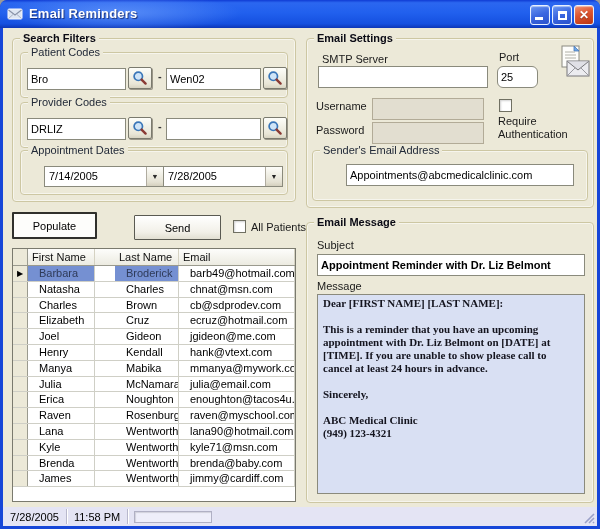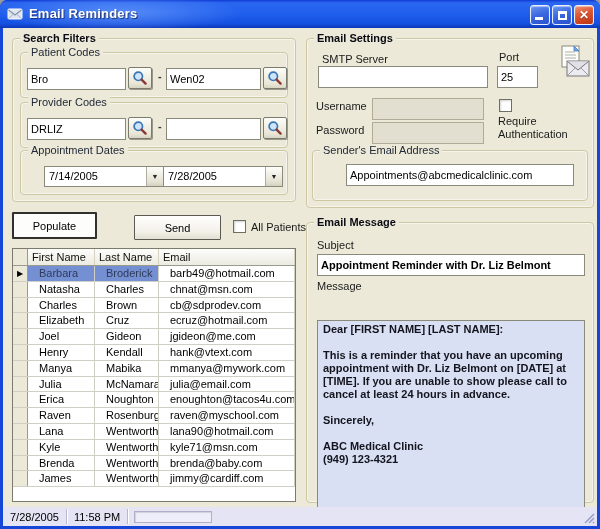--- a/index.html
+++ b/index.html
@@ -75,30 +75,30 @@
        box-shadow:inset 1px 1px 2px rgba(0,0,0,.18);}
   
   .grid{position:absolute;left:9px;top:220px;width:284px;height:254px;
         border:1px solid #7a7a6e;background:#fff;overflow:hidden;}
   .ghead{display:flex;height:17px;border-bottom:1px solid #9a9a8e;
          background:linear-gradient(180deg,#fdfdfb,#ecebe1);}
   .ghcell{padding:2px 4px;border-right:1px solid #d5d2c2;font-size:11px;color:#111;overflow:hidden;white-space:nowrap;}
   .gind{width:15px;flex:0 0 15px;background:#ece9d8;border-right:1px solid #9a9a8e;
         font-size:8px;line-height:15px;text-align:center;color:#000;}
   .c0{width:67px;flex:0 0 67px;}
-  .c1{width:64px;flex:0 0 64px;}
+  .c1{width:64px;flex:0 0 64px;margin-left:20px;}
   .c2{flex:1;}
   .grow{display:flex;height:15.8px;border-bottom:1px solid #cfcfc6;}
   .gcell{padding:1px 11px;border-right:1px solid #cfcfc6;font-size:11px;white-space:nowrap;overflow:hidden;}
   .gcell.hsel{background:#7590d2;color:#2e3a58;}
   
   .msgbox{
     position:absolute;border:1px solid #8a8a7c;background:#d9e0f3;
-    font-family:Liberation Sans, sans-serif;font-size:11px;font-weight:bold;
-    line-height:13px;color:#14141e;padding:2px 5px;white-space:pre-wrap;overflow:hidden;margin-top:26px;
+    font-family:Liberation Serif, serif;font-size:11px;font-weight:bold;
+    line-height:13px;color:#14141e;padding:2px 5px;white-space:pre-wrap;overflow:hidden;
   }
   
   .statusbar{position:absolute;left:3px;top:507px;width:594px;height:19px;
              background:#e4e4f4;display:flex;align-items:center;}
   .spanel{padding:0 7px;font-size:11px;color:#000;white-space:nowrap;}
   .sdiv{width:1px;height:15px;background:#b8b8cc;box-shadow:1px 0 0 #fff;}
   .sunken{width:78px;height:12px;margin-left:6px;border:1px solid #b0b0c4;background:#eeeefa;
           box-shadow:inset 1px 1px 1px rgba(0,0,0,.12);}
   .grip{position:absolute;right:1px;bottom:1px;width:13px;height:13px;}
 </style>
@@ -284,21 +284,21 @@
           </div>
         </div>
     </div>
 
     <div class="gbox" style="left:303px;top:10px;width:288px;height:170px;">
       <span class="gcap bold">Email Settings</span>
     </div>
     <span class="lbl" style="left:319px;top:25px;">SMTP Server</span>
     <input class="ti" style="left: 315px; top: 38px; width: 170px;" value="">
     <span class="lbl" style="left:496px;top:23px;">Port</span>
-    <input class="ti" style="left: 494px; top: 38px; width: 41px;" value="25">
+    <input class="ti" style="left: 494px; top: 38px; width: 41px; border-radius: 6px;" value="25">
     <svg style="position:absolute;left:551px;top:16px;" width="37" height="35" viewBox="0 0 37 35">
       <rect x="8" y="2" width="17" height="21" fill="#fdfdfb" stroke="#8a8a80" stroke-width="1"></rect>
       <path d="M20 2 L25 7 L20 7 Z" fill="#6fa8e8" stroke="#4a7ab8" stroke-width=".8"></path>
       <line x1="11" y1="8" x2="21" y2="8" stroke="#b0b0a8" stroke-width="1"></line>
       <line x1="11" y1="11" x2="22" y2="11" stroke="#b0b0a8" stroke-width="1"></line>
       <line x1="11" y1="14" x2="22" y2="14" stroke="#b0b0a8" stroke-width="1"></line>
       <rect x="13" y="17" width="22" height="15" fill="#ececf0" stroke="#77777a" stroke-width="1"></rect>
       <path d="M13.5 17.5 L24 26 L34.5 17.5" fill="#e0e0e6" stroke="#77777a" stroke-width="1"></path>
       <path d="M13.5 31.5 L21 24 M34.5 31.5 L27 24" fill="none" stroke="#9a9aa0" stroke-width="1"></path>
     </svg>

